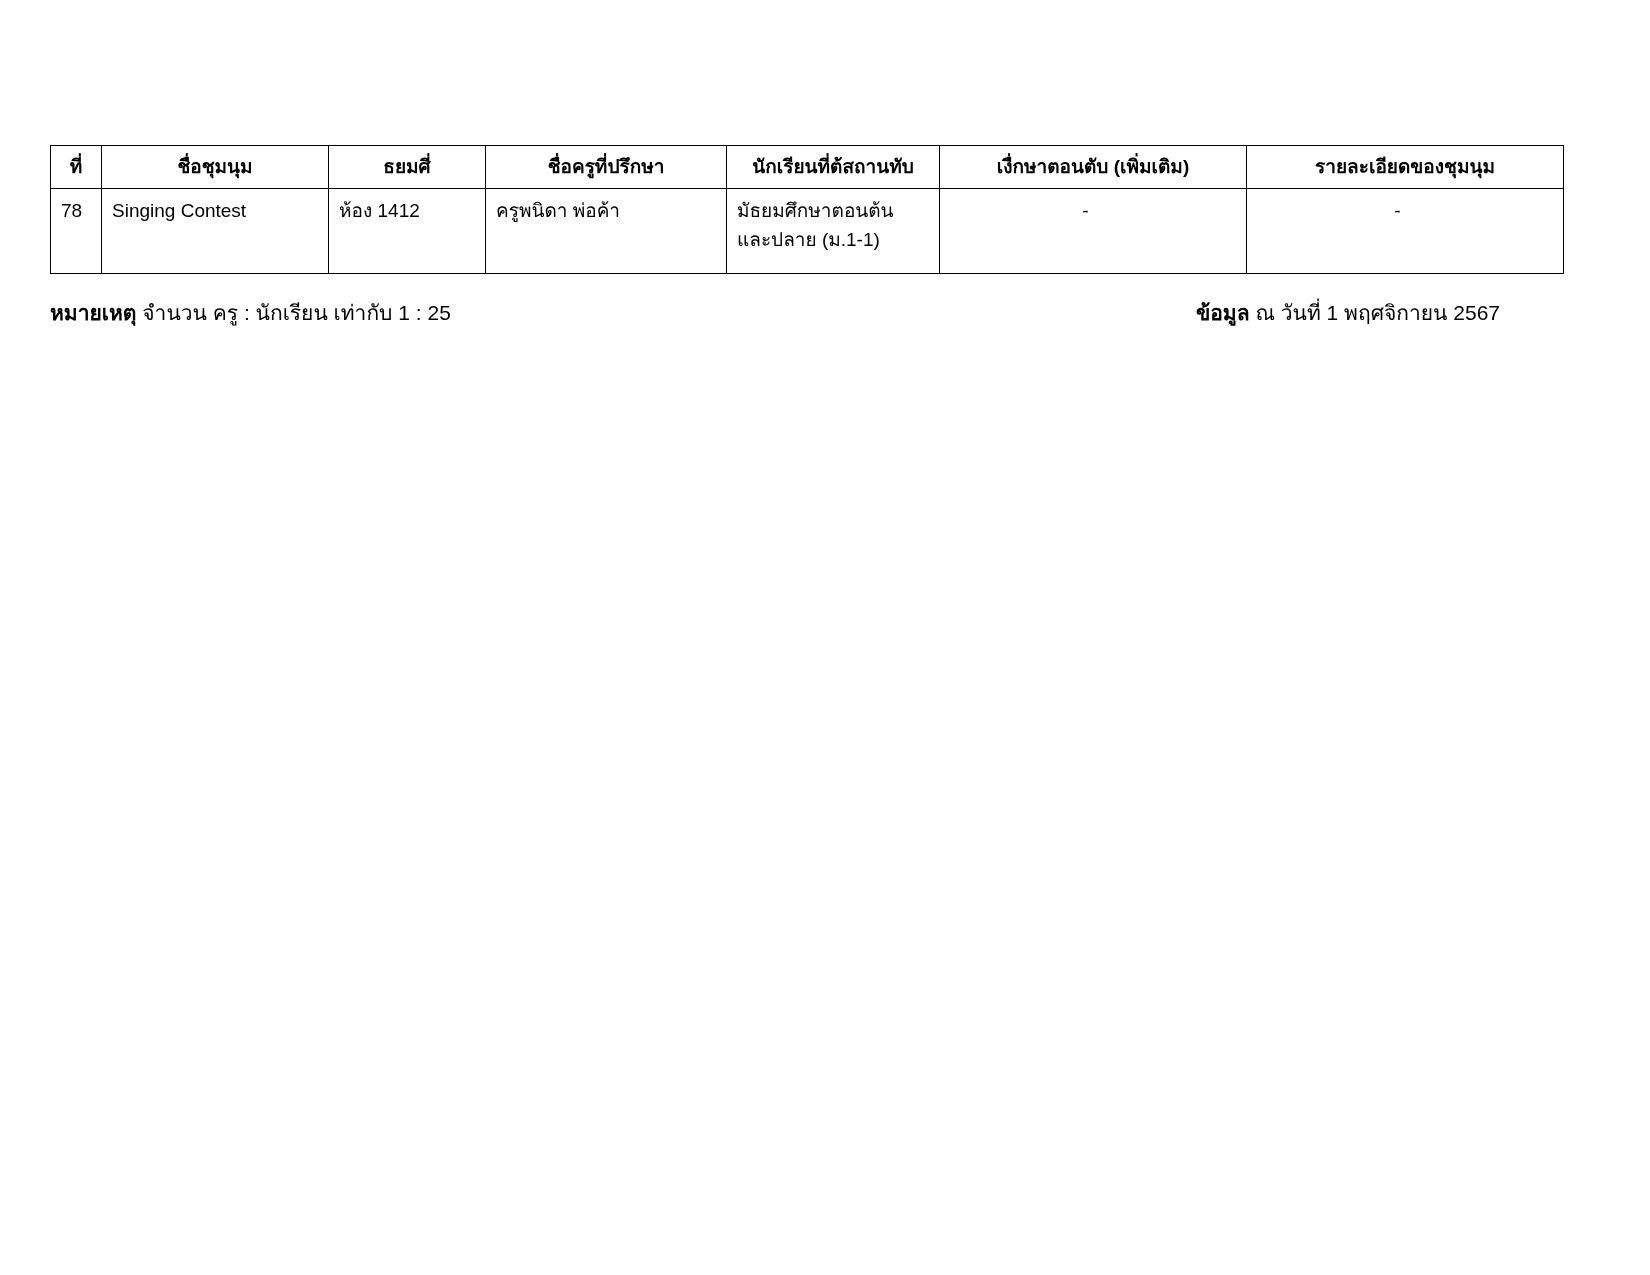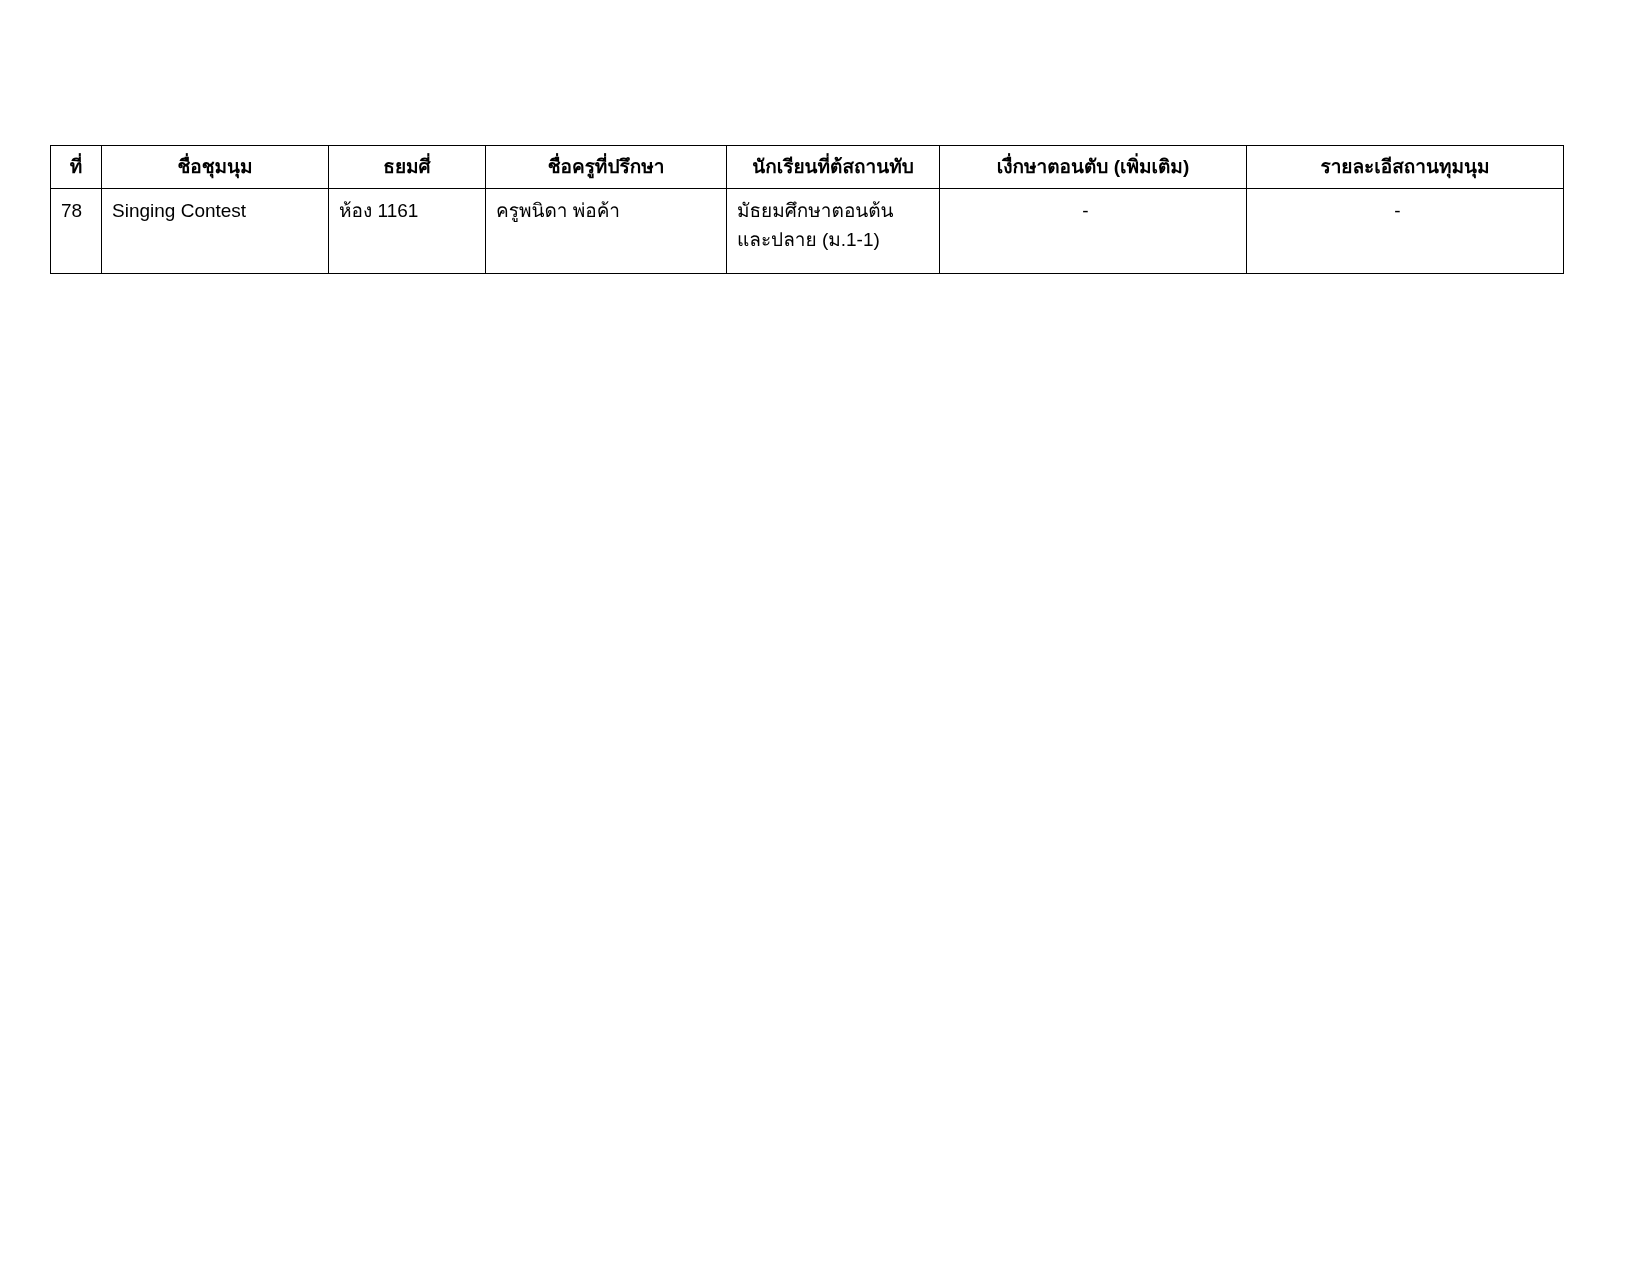--- a/index.html
+++ b/index.html
@@ -93,32 +93,40 @@
 
   <table class="doc-table">
     <thead>
       <tr>
         <th class="col-no">ที่</th>
         <th class="col-name">ชื่อชุมนุม</th>
         <th class="col-place">ธยมศี่</th>
         <th class="col-teacher">ชื่อครูที่ปรึกษา</th>
         <th class="col-level">นักเรียนที่ต้สถานทับ</th>
         <th class="col-cond">เงื่กษาตอนตับ (เพิ่มเติม)</th>
-        <th class="col-detail">รายละเอีสถานทุมนุม</th>
+        <th class="col-detail">รายละเอียดของชุมนุม</th>
       </tr>
     </thead>
     <tbody>
       <tr>
         <td class="col-no cell-center">78</td>
         <td class="col-name cell-left">Singing Contest</td>
-        <td class="col-place cell-left">ห้อง 1161</td>
+        <td class="col-place cell-left">ห้อง 1412</td>
         <td class="col-teacher cell-left">ครูพนิดา พ่อค้า</td>
         <td class="col-level cell-left">มัธยมศึกษาตอนต้นและปลาย (ม.1-1)</td>
         <td class="col-cond cell-center">-</td>
         <td class="col-detail cell-center">-</td>
       </tr>
     </tbody>
   </table>
 
   <div class="footnote-row">
+    <div class="footnote-left">
+      <span class="fn-label">หมายเหตุ</span>
+      <span class="fn-text">จำนวน ครู : นักเรียน เท่ากับ 1 : 25</span>
+    </div>
+    <div class="footnote-right">
+      <span class="fn-label">ข้อมูล</span>
+      <span class="fn-text">ณ วันที่ 1 พฤศจิกายน 2567</span>
+    </div>
   </div>
 
 </div>
 
 </body></html>

